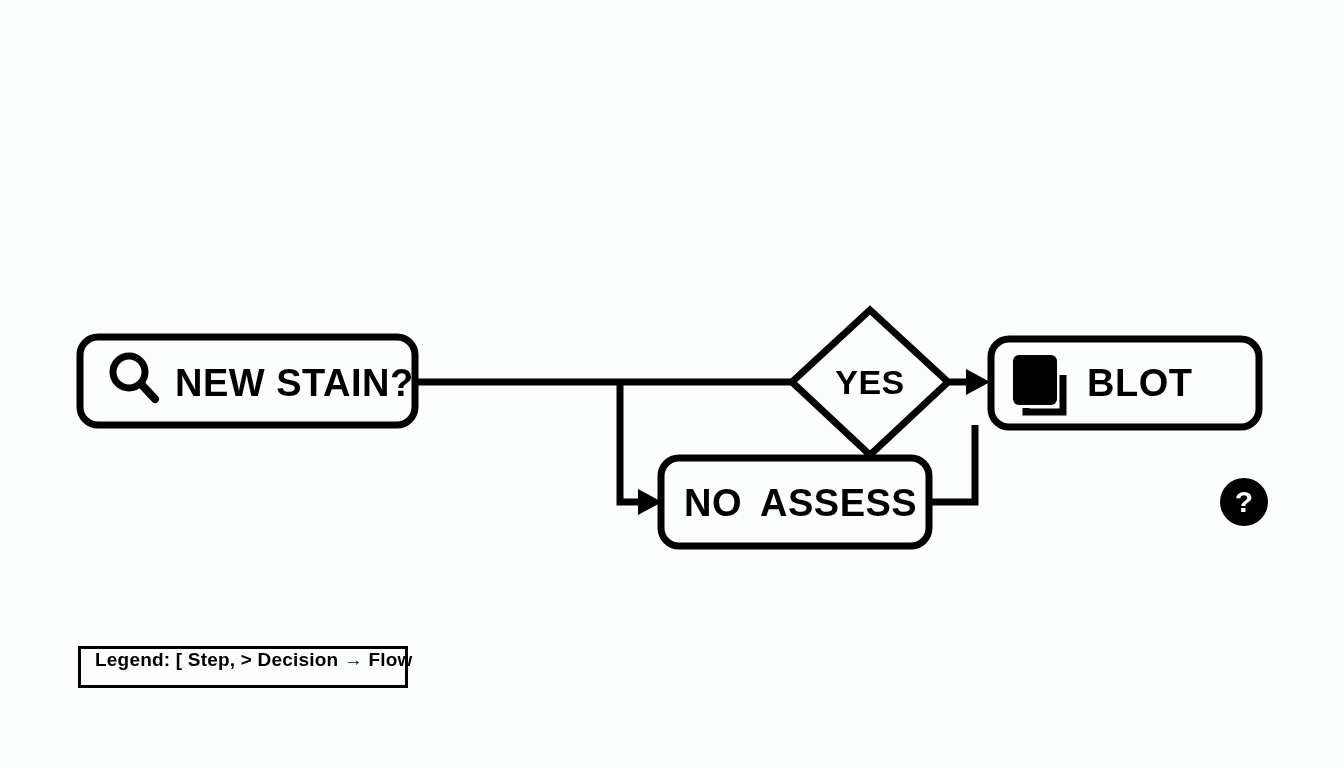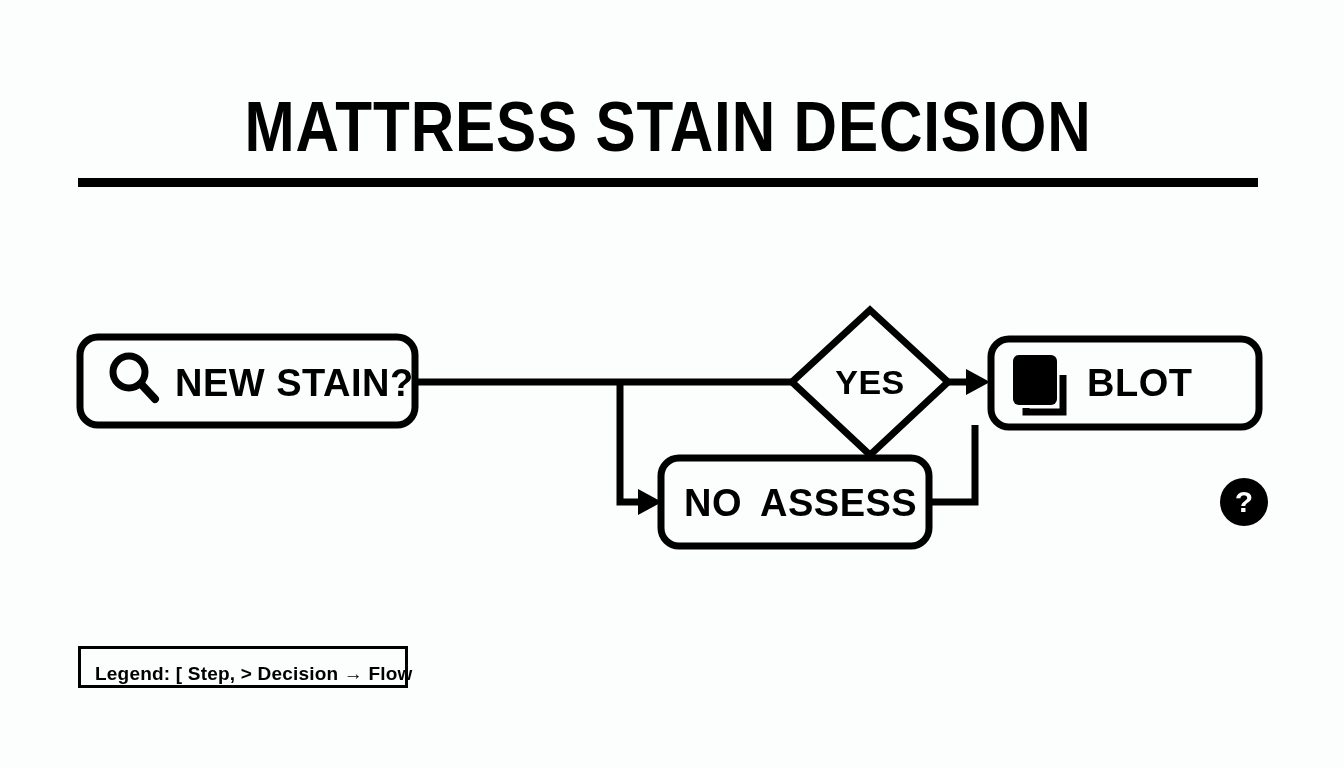--- a/index.html
+++ b/index.html
@@ -69,21 +69,21 @@
   
   .legend-box {
     position: absolute;
     left: 78px;
     top: 646px;
     width: 330px;
     height: 42px;
     border: 3px solid #000000;
     background: #fcfdfd;
     display: flex;
-    align-items: flex-end;
+    align-items: flex-start;
     box-sizing: border-box;
   }
   .legend-text {
     font-family: "Liberation Sans", sans-serif;
     font-weight: bold;
     font-size: 19px;
     color: #000000;
     padding-left: 14px;
     white-space: nowrap;
     letter-spacing: 0.2px;
@@ -106,24 +106,20 @@
     font-size: 30px;
     line-height: 1;
     cursor: pointer;
   }
 </style>
 </head>
 <body>
 
 <div class="canvas">
 
-  <div class="title-block">
-    <div class="title-text">MATTRESS STAIN DECISION</div>
-    <div class="title-rule"></div>
-  </div>
 
   <svg class="flow-svg" viewBox="0 0 1344 768">
 
     <g fill="none" stroke="#000000" stroke-width="7" stroke-linecap="butt">
 
       <path d="M 418 382 L 792 382"></path>
 
       <path d="M 620 382 L 620 502 L 640 502"></path>
 
       <path d="M 948 382 L 970 382"></path>

